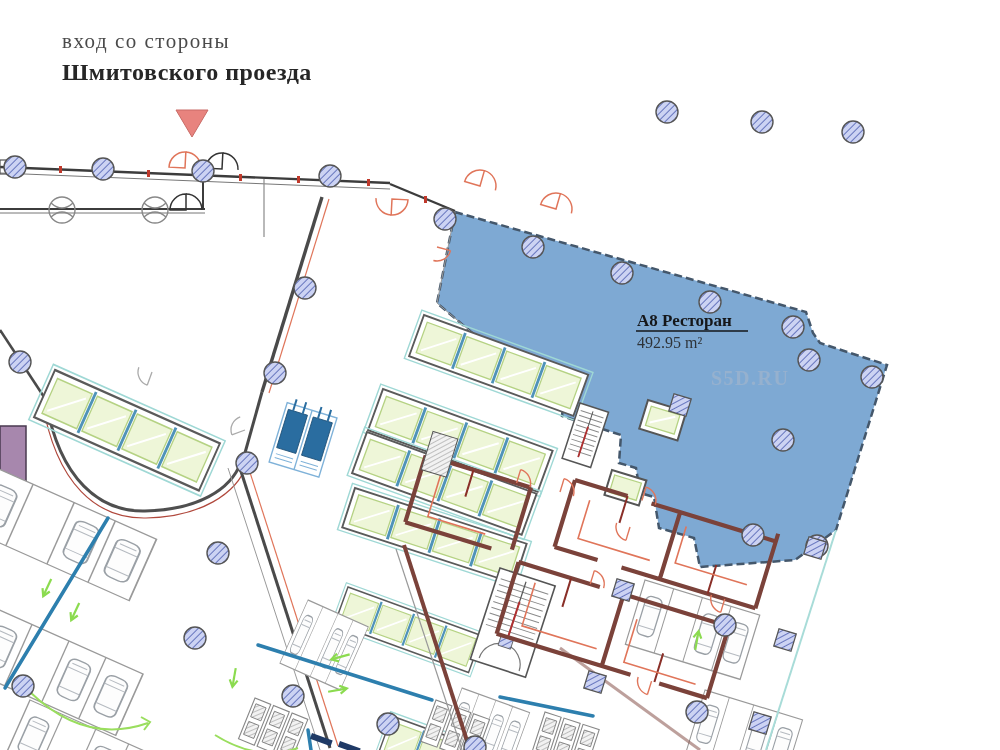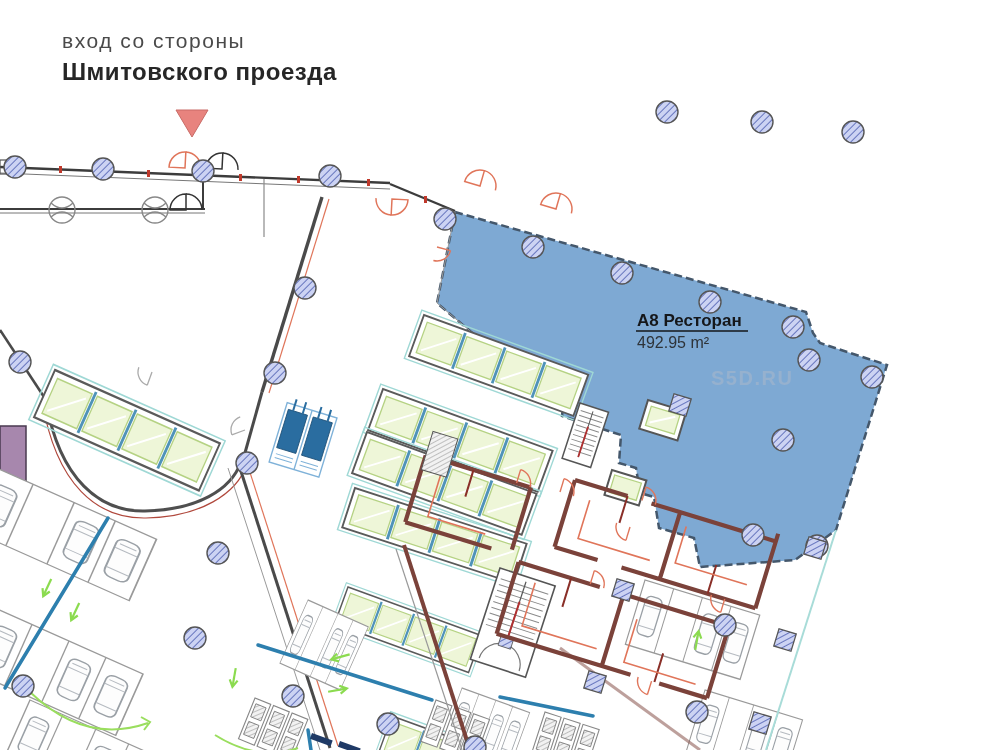--- a/index.html
+++ b/index.html
@@ -1,17 +1,17 @@
 <!DOCTYPE html>
 <html><head>
 <meta charset="utf-8">
 <style>
   html,body{margin:0;padding:0;background:#ffffff;}
   .stage{width:897px;height:750px;position:relative;overflow:hidden;background:#ffffff;
-         font-family:Liberation Sans, sans-serif;}
+         font-family:Liberation Serif, serif;}
   svg{display:block;}
   .cap1{font-size:21px;letter-spacing:1.5px;fill:#4a4a4a;font-weight:400;}
   .cap2{font-size:24px;letter-spacing:0.5px;fill:#262626;font-weight:700;}
   .unitlabel{font-size:17px;font-weight:700;fill:#15171a;}
   .unitarea{font-size:16px;fill:#2e3338;}
   .wm{font-size:20px;font-weight:700;letter-spacing:1.5px;opacity:0.8;}
 </style>
 </head>
 <body>
 

